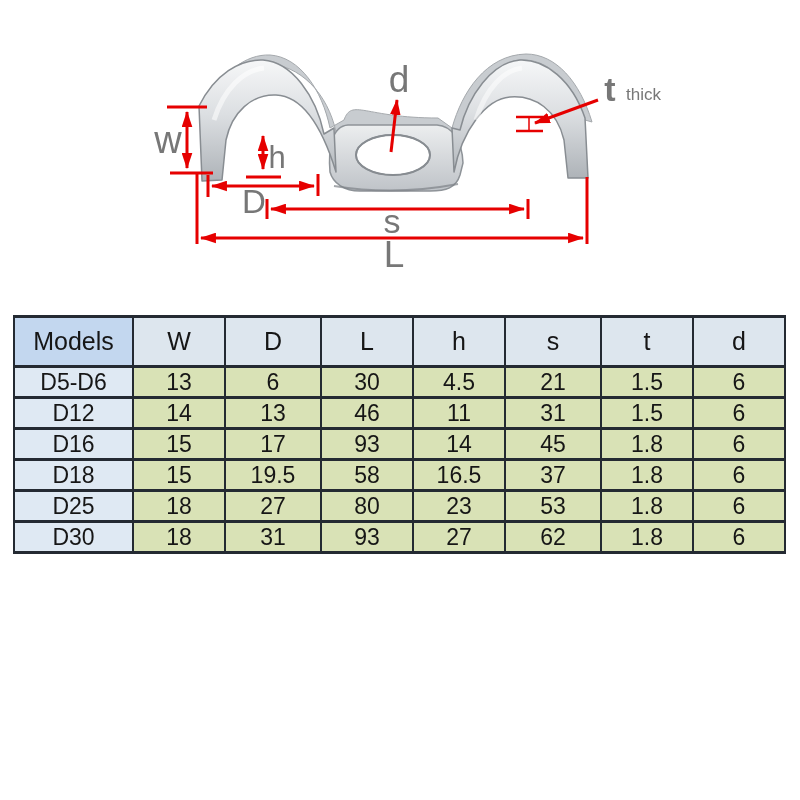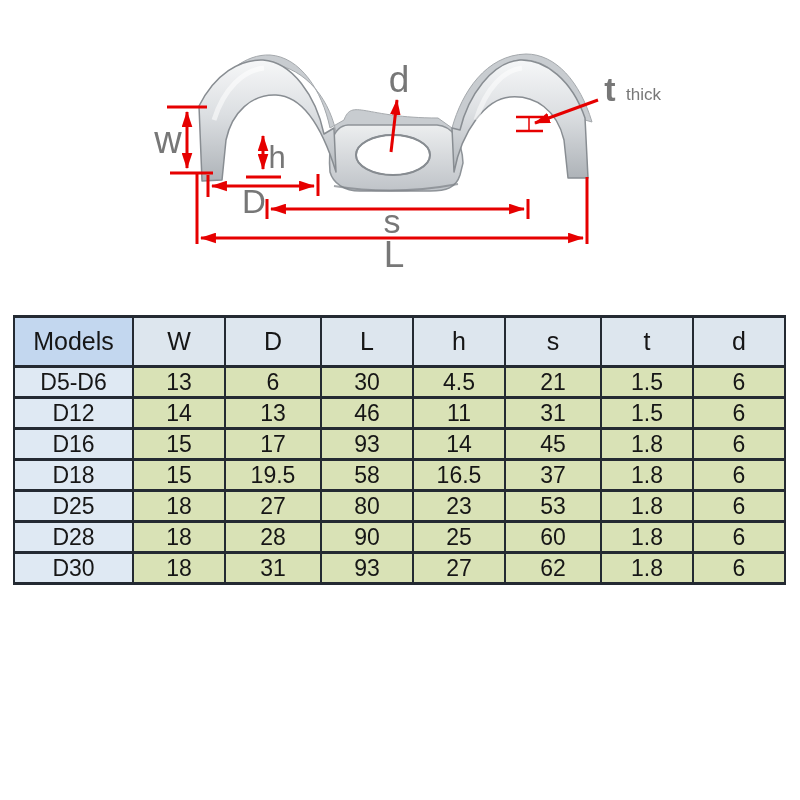--- a/index.html
+++ b/index.html
@@ -178,30 +178,20 @@
           <td class="model">D25</td>
           <td>18</td>
           <td>27</td>
           <td>80</td>
           <td>23</td>
           <td>53</td>
           <td>1.8</td>
           <td>6</td>
         </tr>
         <tr>
-          <td class="model">D28</td>
-          <td>18</td>
-          <td>28</td>
-          <td>90</td>
-          <td>25</td>
-          <td>60</td>
-          <td>1.8</td>
-          <td>6</td>
-        </tr>
-        <tr>
           <td class="model">D30</td>
           <td>18</td>
           <td>31</td>
           <td>93</td>
           <td>27</td>
           <td>62</td>
           <td>1.8</td>
           <td>6</td>
         </tr>
       </tbody>

